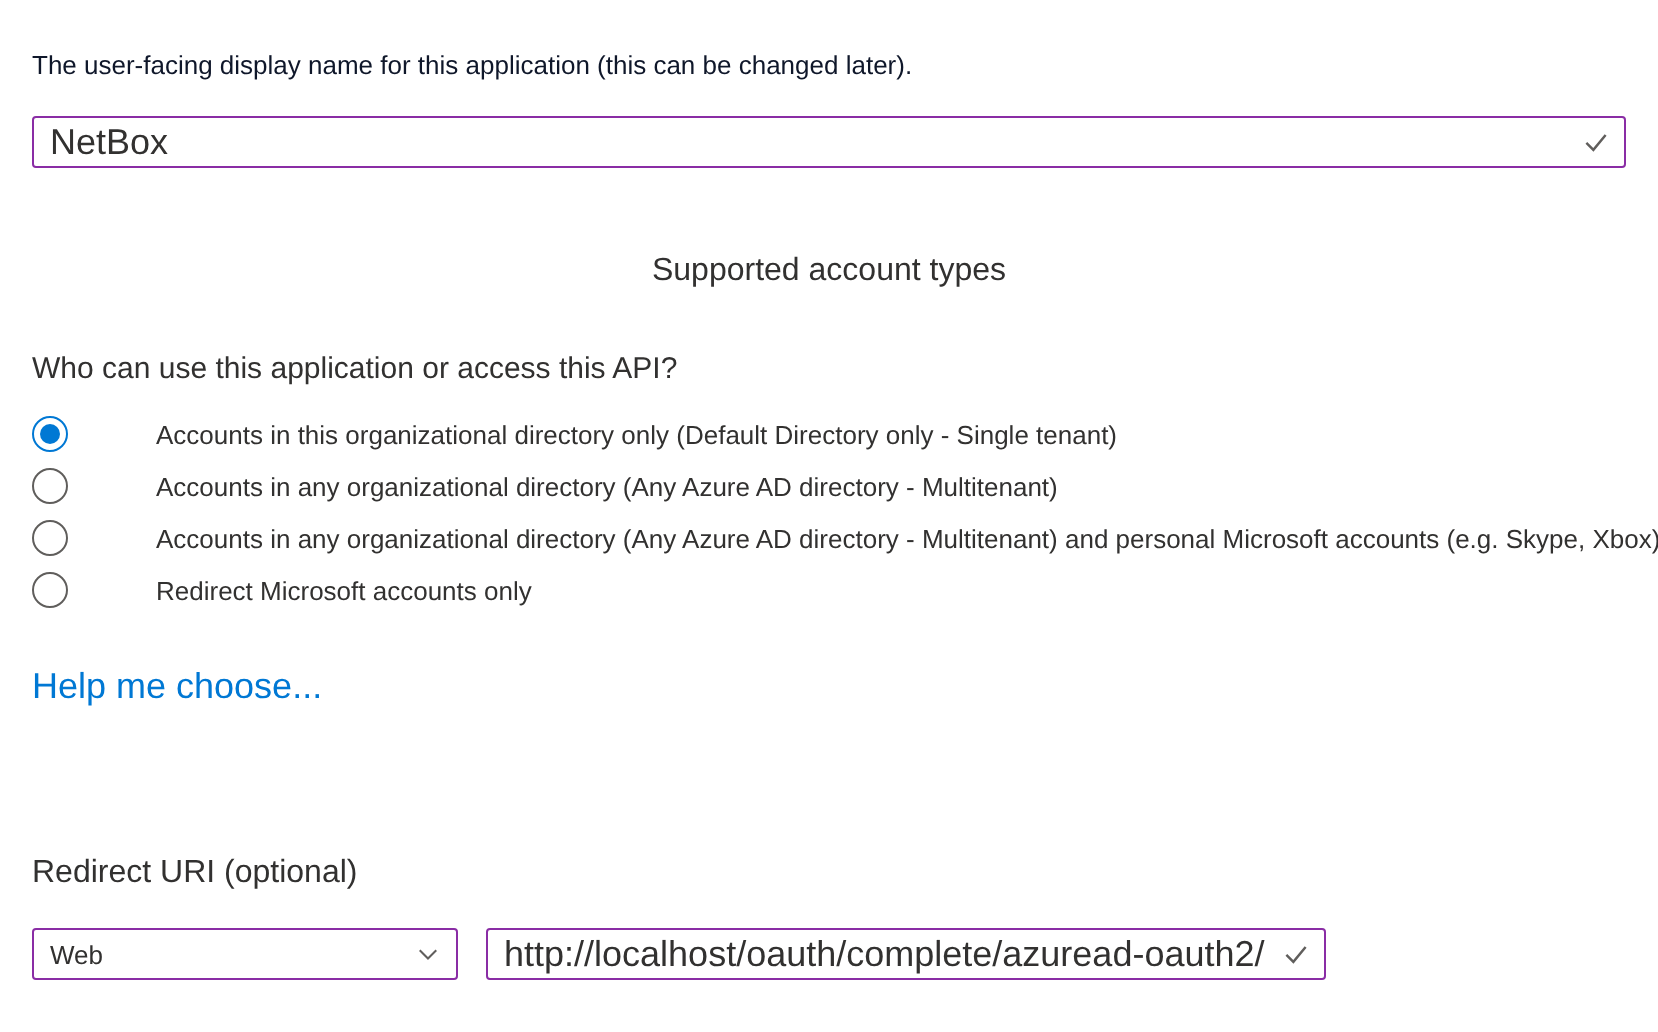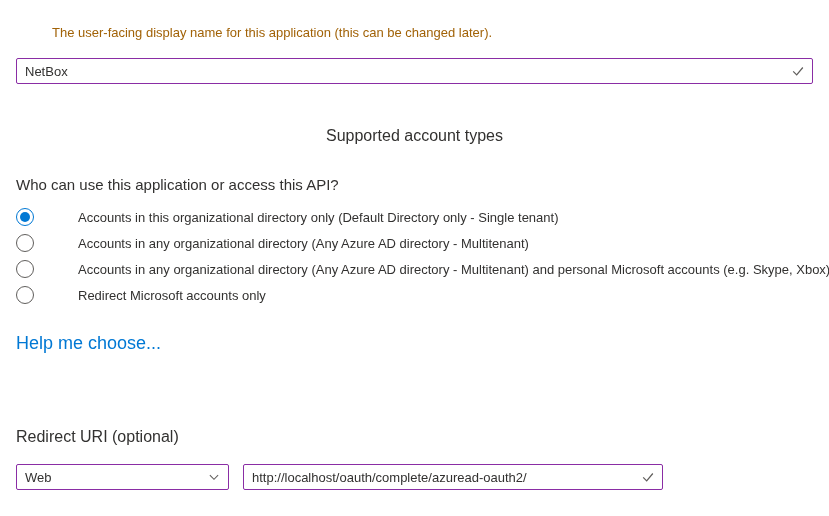--- a/index.html
+++ b/index.html
@@ -16,33 +16,32 @@
     font-size: 16px;
     font-weight: 400;
     color: #323130;
     line-height: 21px;
   }
   .required-marker { color: #d13438; margin-right: 2px; font-size: 14px; }
 
   .desc {
     font-size: 13px;
     line-height: 19px;
-    color: #a16207;
+    color: #0f172a;
     margin-top: 12px;
-    margin-left: 36px;
   }
 
   .field-wrap { position: relative; display: inline-block; vertical-align: top; }
 
   .text-input {
     height: 26px;
     border: 1px solid #8a2da5;
     border-radius: 2px;
     padding: 0 26px 0 8px;
-    font-size: 13px;
+    font-size: 18px;
     font-family: "Liberation Sans", "DejaVu Sans", sans-serif;
     color: #323130;
     outline: none;
     background: #ffffff;
   }
   .name-input-wrap { margin-top: 16px; width: 797px; }
   .name-input-wrap .text-input { width: 797px; }
 
   .input-check-icon {
     position: absolute;

